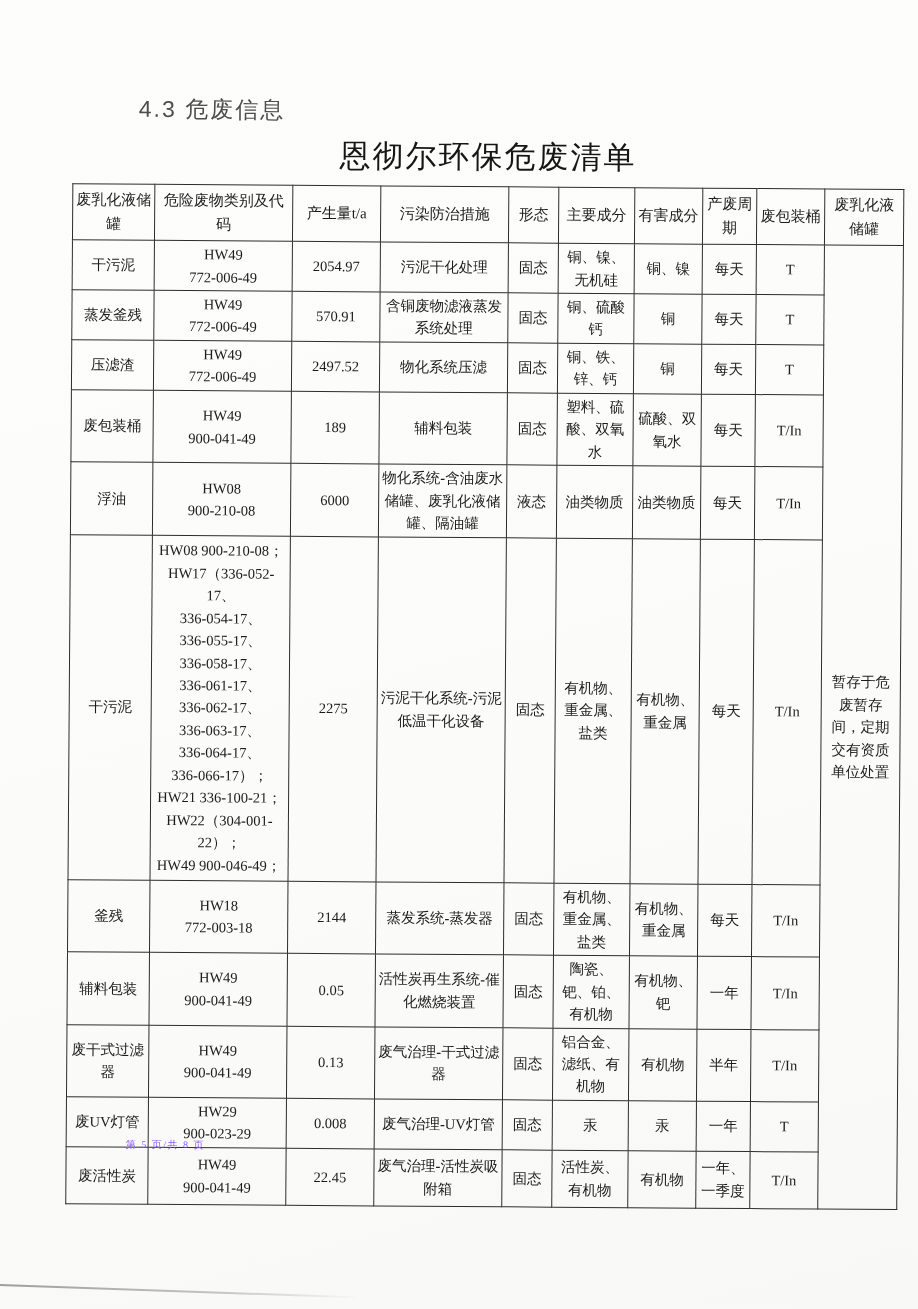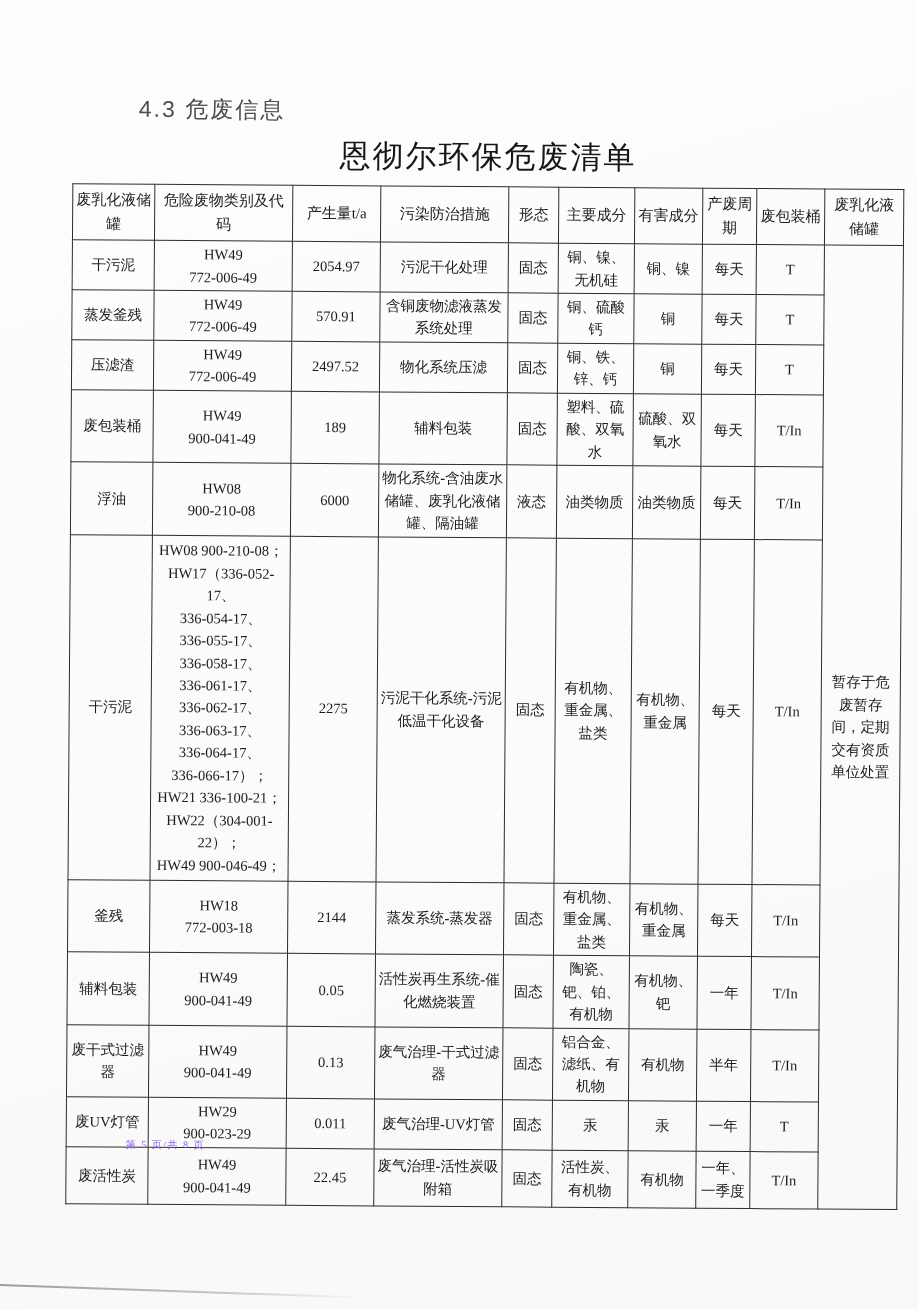--- a/index.html
+++ b/index.html
@@ -197,21 +197,21 @@
       <td>固态</td>
       <td>铝合金、滤纸、有机物</td>
       <td>有机物</td>
       <td>半年</td>
       <td>T/In</td>
     </tr>
     <tr style="height:48px">
       <td>废UV灯管</td>
       <td>HW29
 900-023-29</td>
-      <td>0.011</td>
+      <td>0.008</td>
       <td>废气治理-UV灯管</td>
       <td>固态</td>
       <td>汞</td>
       <td>汞</td>
       <td>一年</td>
       <td>T</td>
     </tr>
     <tr style="height:57px">
       <td>废活性炭</td>
       <td>HW49

